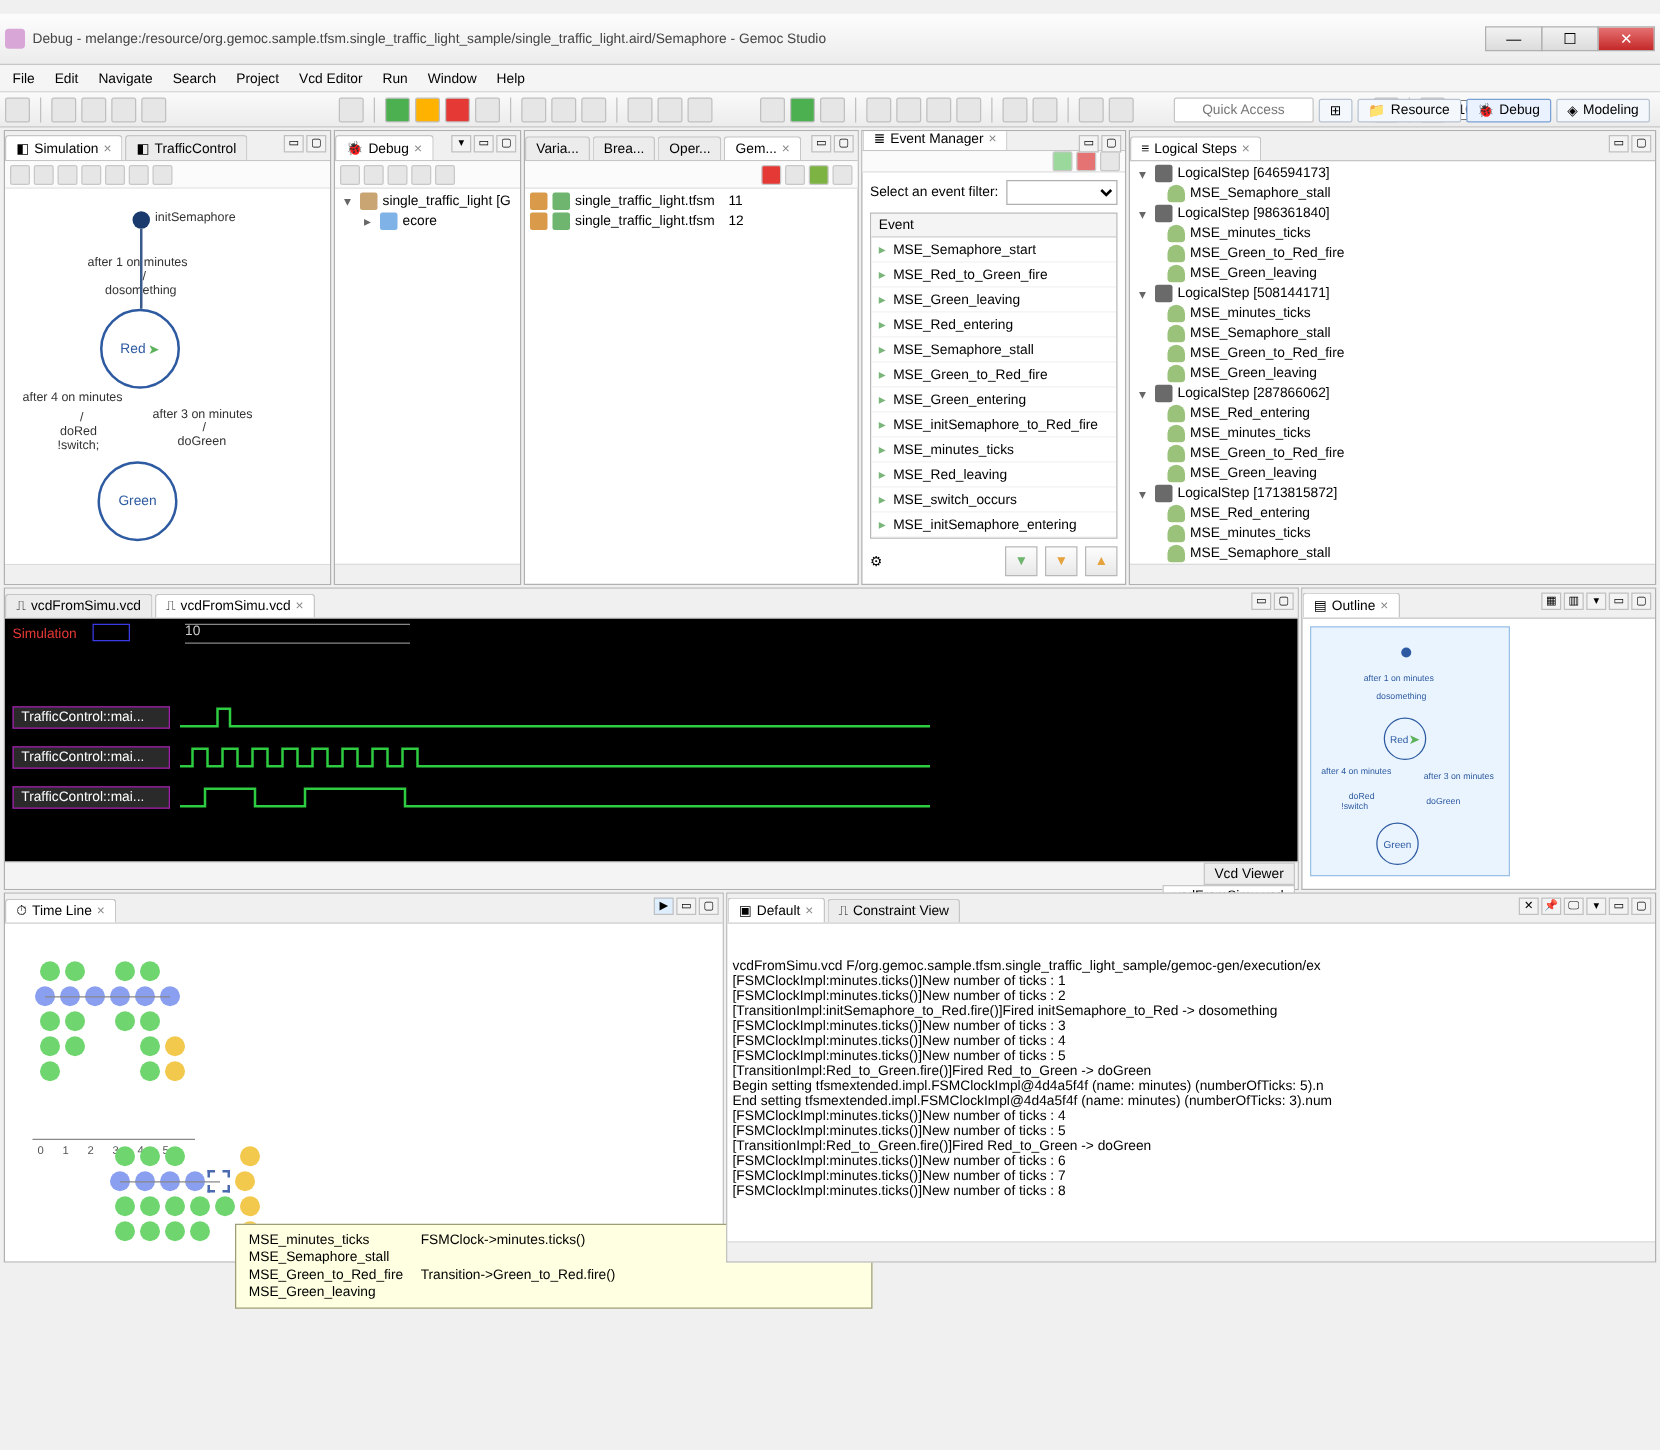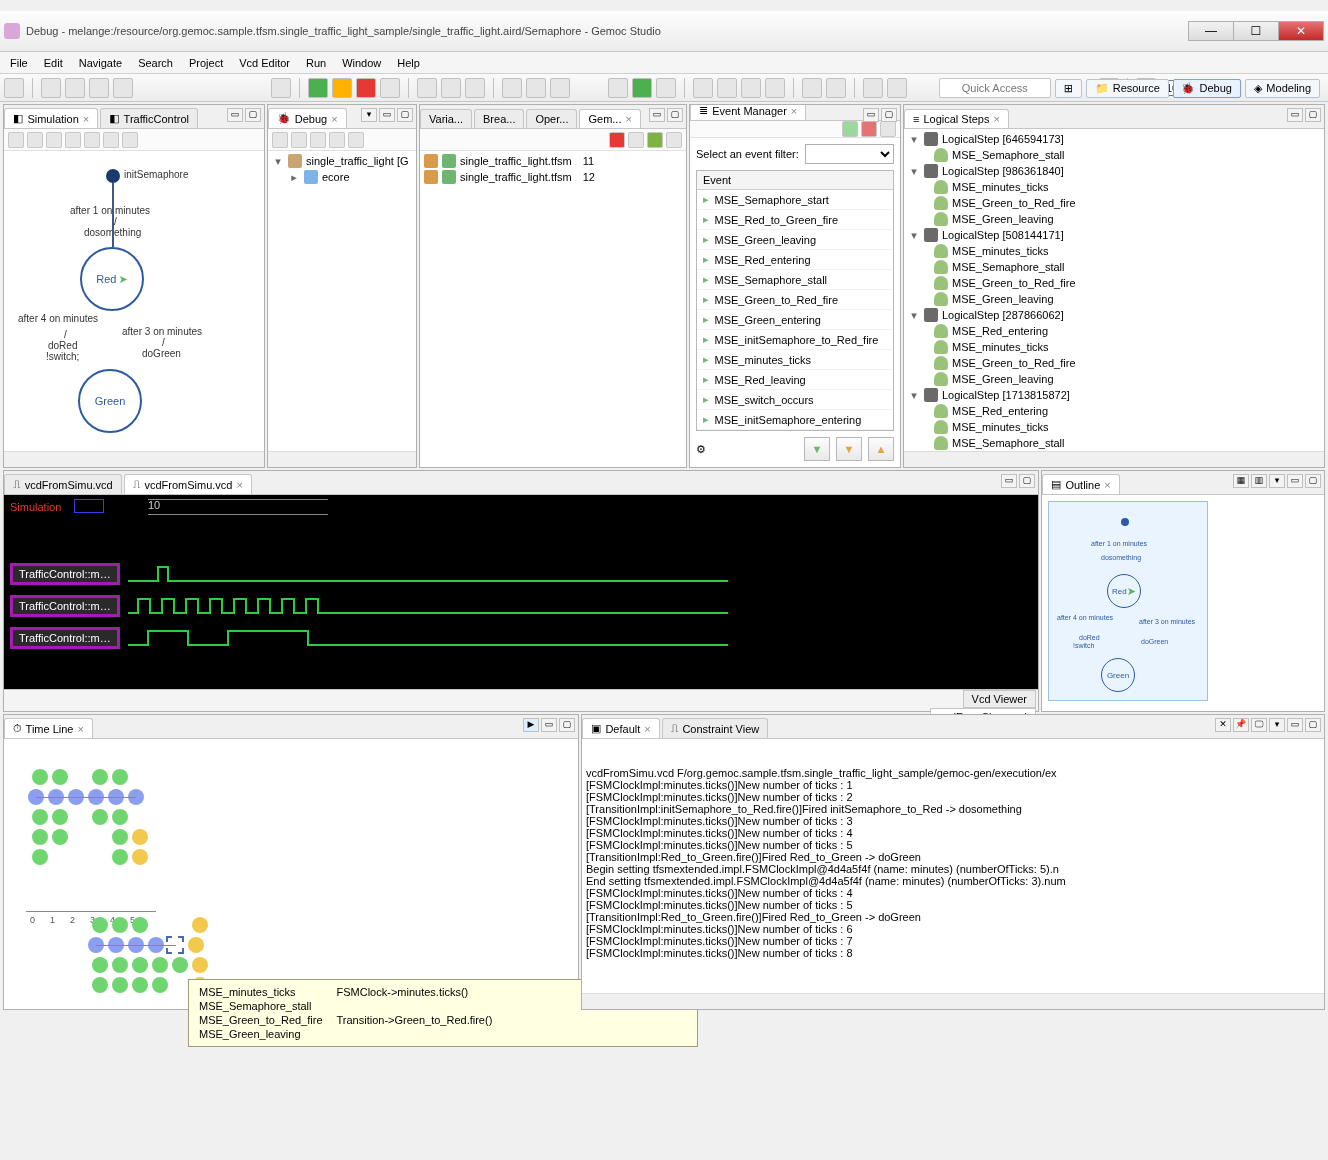--- a/index.html
+++ b/index.html
@@ -71,21 +71,21 @@
 .em-head{background:#f4f4f4;border-bottom:1px solid #cfcfcf;padding:3px 6px;}
 .em-item{padding:3px 6px;display:flex;align-items:center;gap:6px;border-bottom:1px solid #f2f2f2;}
 .em-arrow{color:#7ab57a;}
 .em-foot{display:flex;gap:6px;justify-content:flex-end;align-items:center;}
 .em-btn{width:26px;height:24px;border:1px solid #b8b8b8;background:linear-gradient(#fdfdfd,#e8e8e8);text-align:center;line-height:22px;}
 
 
 .vcd{flex:1;background:#000;position:relative;overflow:hidden;}
 .sim{color:#e53935;position:absolute;top:6px;left:6px;font-size:11px;}
 .sigrow{position:absolute;left:6px;height:22px;display:flex;align-items:center;}
-.signame{background:#2a2a2a;color:#fff;padding:2px 6px;border:3px solid #a21caf;width:110px;overflow:hidden;text-overflow:ellipsis;white-space:nowrap;}
+.signame{background:#2a2a2a;color:#fff;padding:2px 6px;border:1px solid #a21caf;width:126px;overflow:hidden;text-overflow:ellipsis;white-space:nowrap;}
 .wave{margin-left:8px;height:18px;}
 .vcd-bottabs{height:22px;border-top:1px solid #c6c6c6;background:#f4f4f4;display:flex;align-items:flex-end;padding-left:4px;flex-direction:column;}
 .bottab{padding:2px 8px;border:1px solid #c6c6c6;background:#ececec;margin-right:2px;}
 .bottab.active{background:#fff;}
 
 
 .thumb{flex:1;display:flex;align-items:flex-start;justify-content:flex-start;padding:6px;}
 .thumbbox{border:1px solid #9bc0e6;background:#eaf4ff;width:160px;height:200px;position:relative;}
 
 

